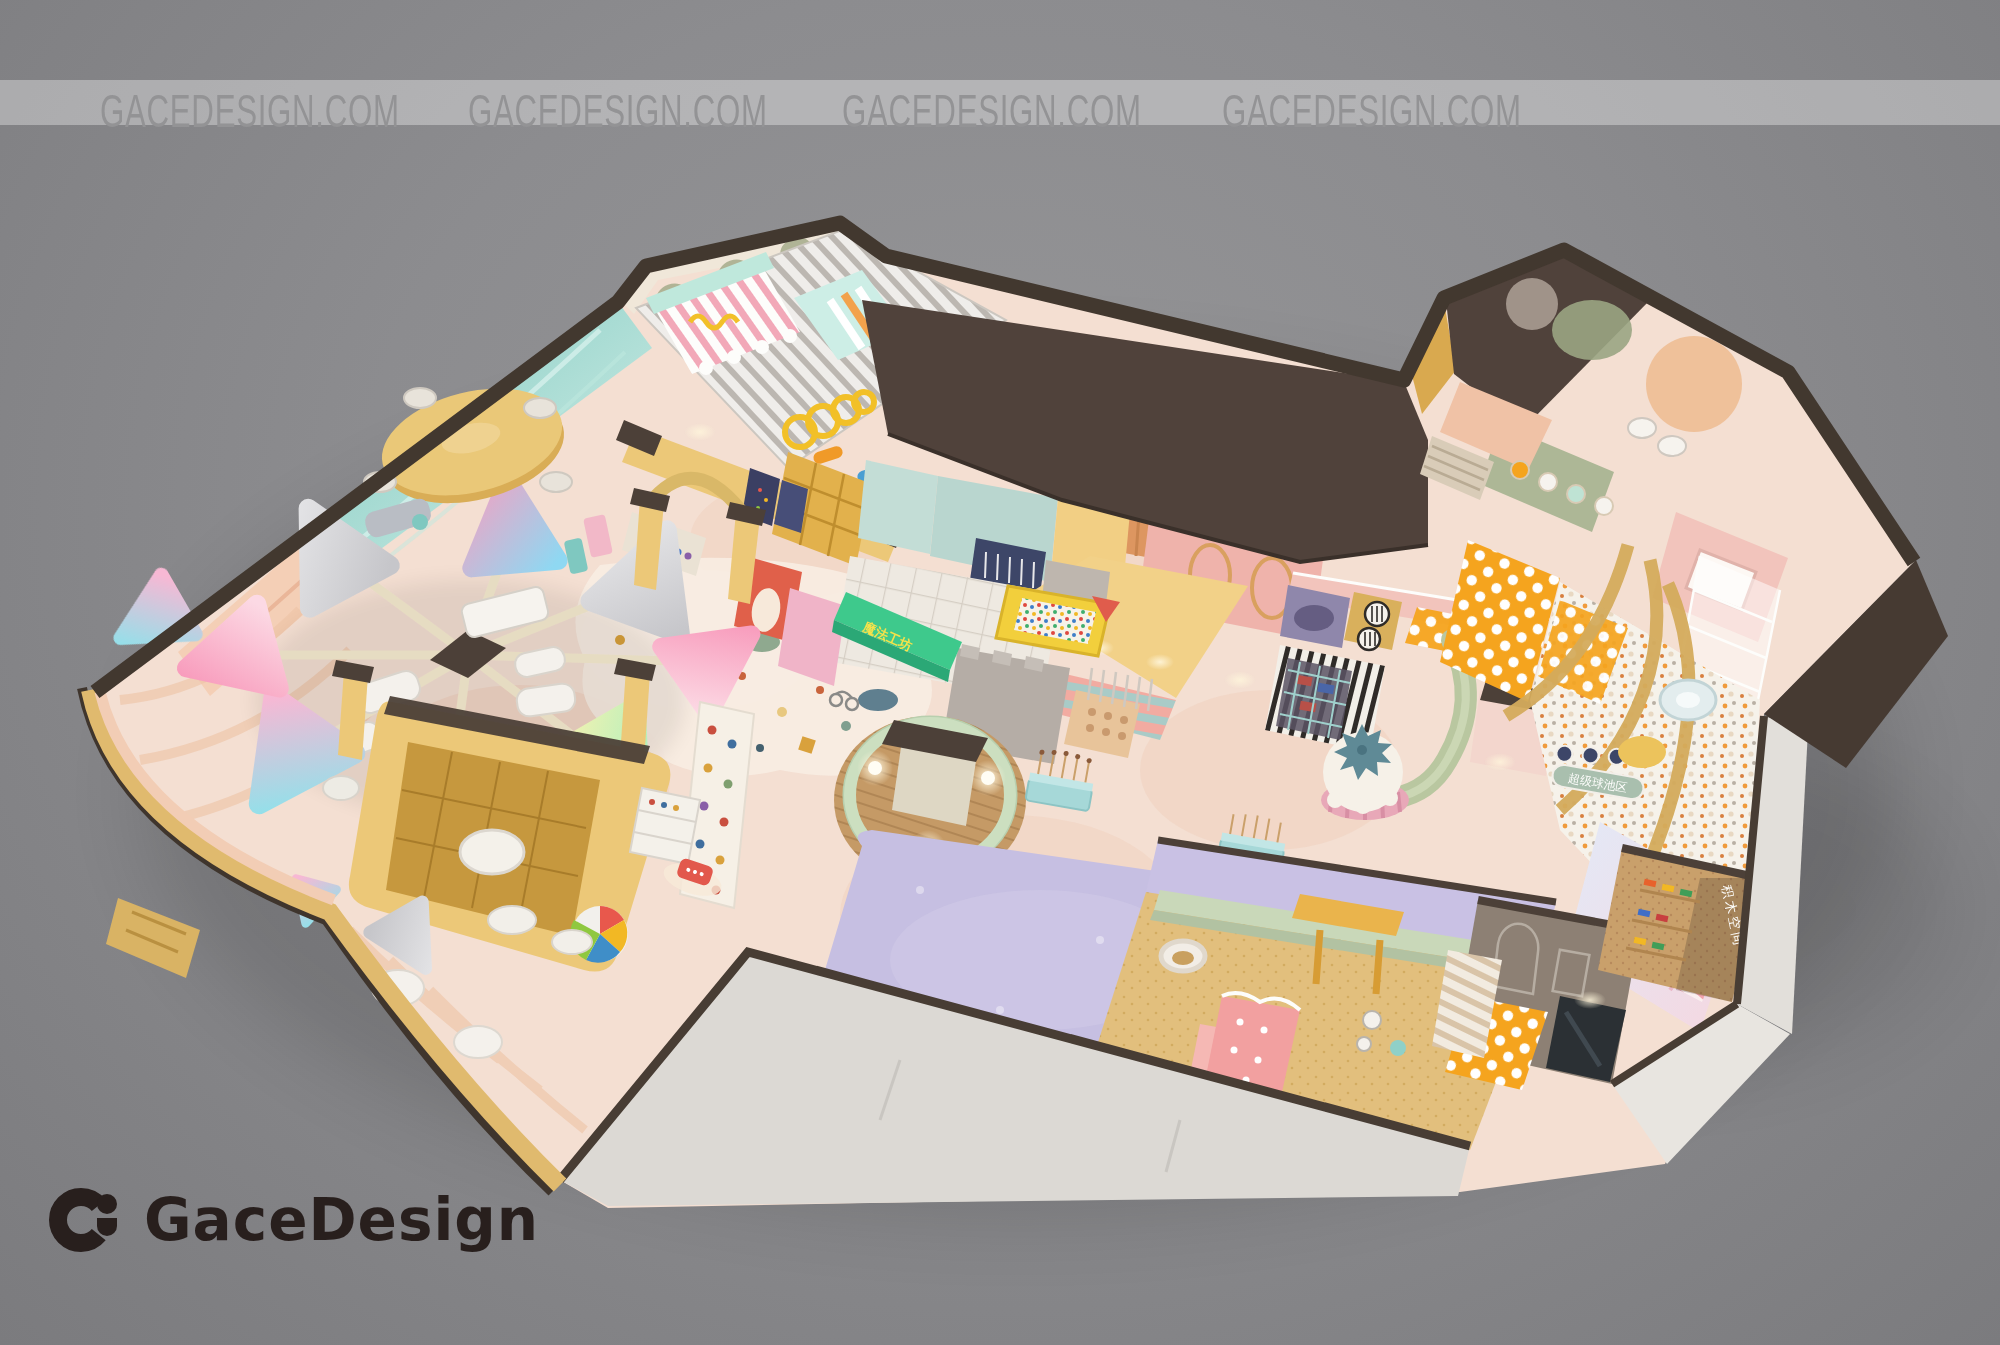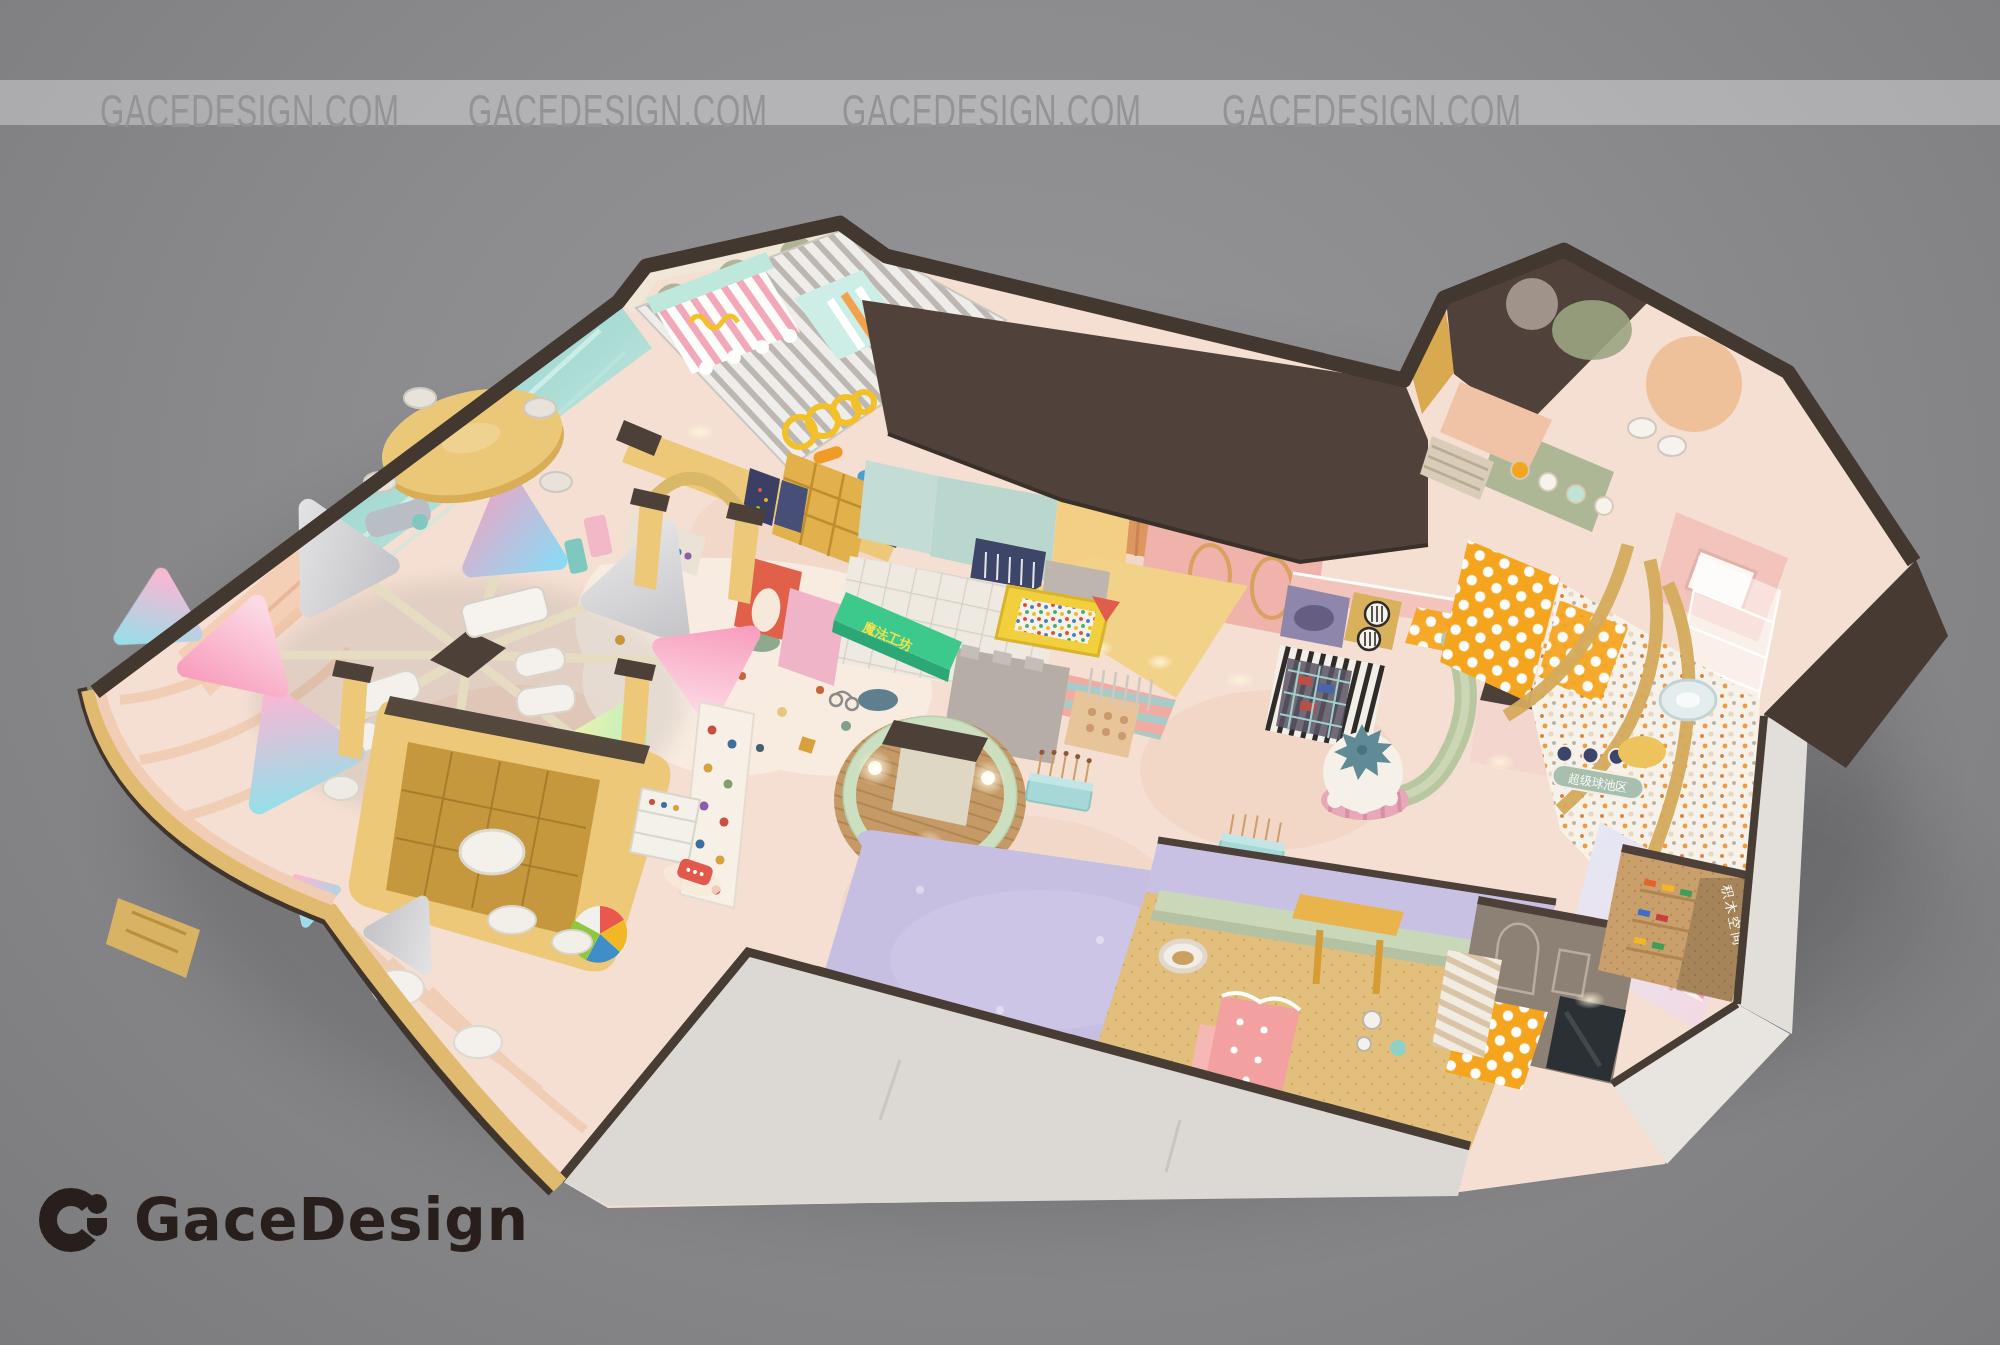--- a/index.html
+++ b/index.html
@@ -4,21 +4,21 @@
 <style>
   html,body{margin:0;padding:0;background:#666;}
   .stage{position:relative;width:2000px;height:1345px;overflow:hidden;
          background:radial-gradient(ellipse at 50% 38%, #959597 0%, #8c8c8f 45%, #7b7b7e 100%);
          font-family:"Liberation Sans", sans-serif;}
   .scene-svg{position:absolute;left:0;top:0;width:2000px;height:1345px;}
   .banner{position:absolute;left:0;right:0;top:80px;height:45px;background:rgba(255,255,255,0.34);}
   .banner span{position:absolute;top:0;height:62px;line-height:62px;font-size:46px;color:#939395;
                letter-spacing:1px;transform:scaleX(0.68);transform-origin:left center;white-space:nowrap;}
   .wm-0{left:100px;} .wm-1{left:468px;} .wm-2{left:842px;} .wm-3{left:1222px;}
-  .logo{position:absolute;left:38px;top:1184px;display:flex;align-items:center;gap:24px;}
+  .logo{position:absolute;left:48px;top:1184px;display:flex;align-items:center;gap:24px;}
   .logo-text{font-family:"DejaVu Sans", sans-serif;font-weight:bold;font-size:58px;color:#281f1d;letter-spacing:1px;}
   svg text{font-family:"Liberation Sans", sans-serif;}
 </style>
 </head>
 <body>
 
 <div class="stage">
 
 <svg class="scene-svg" viewBox="0 0 2000 1345">
 <defs>

